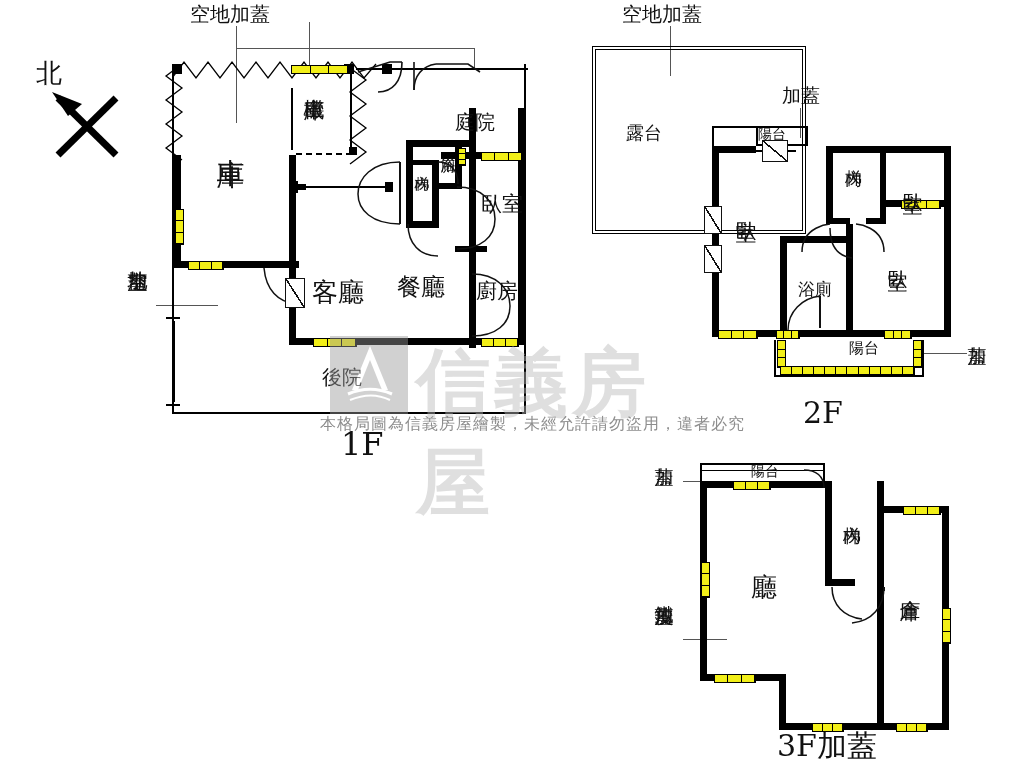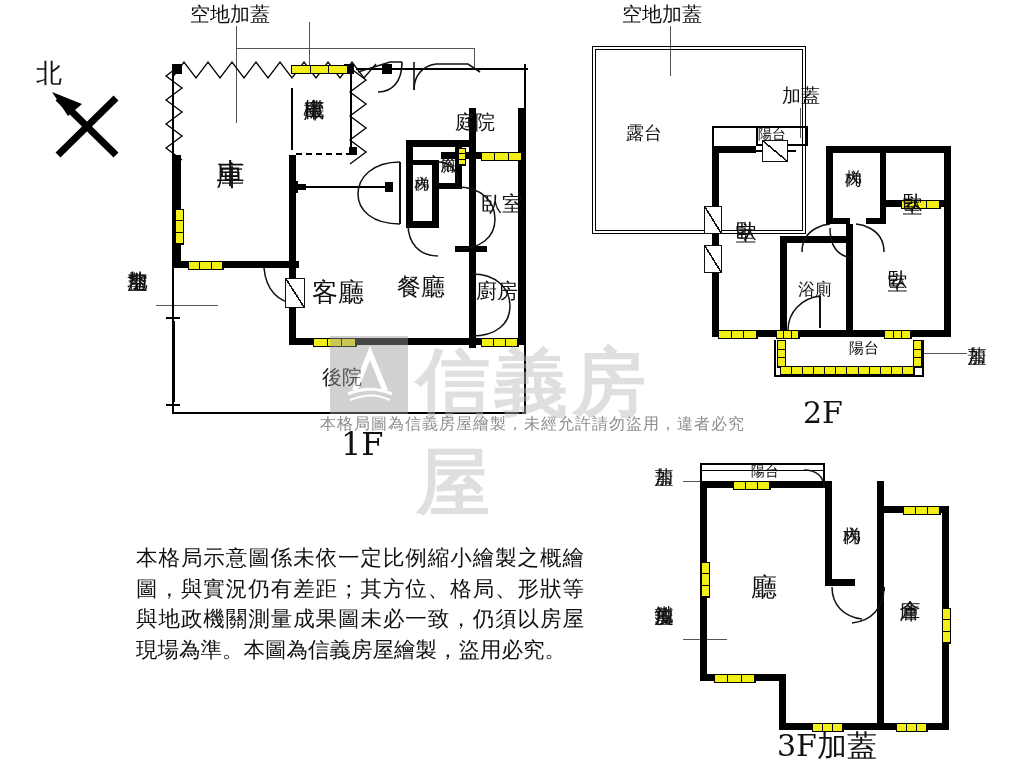--- a/index.html
+++ b/index.html
@@ -352,15 +352,14 @@
     <div id="wmsq"></div>
     <svg id="wmA" viewBox="0 0 52 62">
       <path d="M26,2 L44,46 L38,46 L26,16 L14,46 L8,46 Z" fill="#ffffff"></path>
       <path d="M4,50 C18,44 34,44 48,50" fill="none" stroke="#fff" stroke-width="3"></path>
       <path d="M6,56 C20,50 34,50 46,56" fill="none" stroke="#fff" stroke-width="2"></path>
     </svg>
     <div id="wmtxt">信義房屋</div>
   </div>
   <div id="wmline">本格局圖為信義房屋繪製，未經允許請勿盜用，違者必究</div>
 
-  <div id="disc">本格局示意圖係未依一定比例縮小繪製之概繪圖，與實況仍有差距；其方位、格局、形狀等與地政機關測量成果圖未必一致，仍須以房屋現場為準。本圖為信義房屋繪製，盜用必究。</div>
 
 </div>
 
 </body></html>

